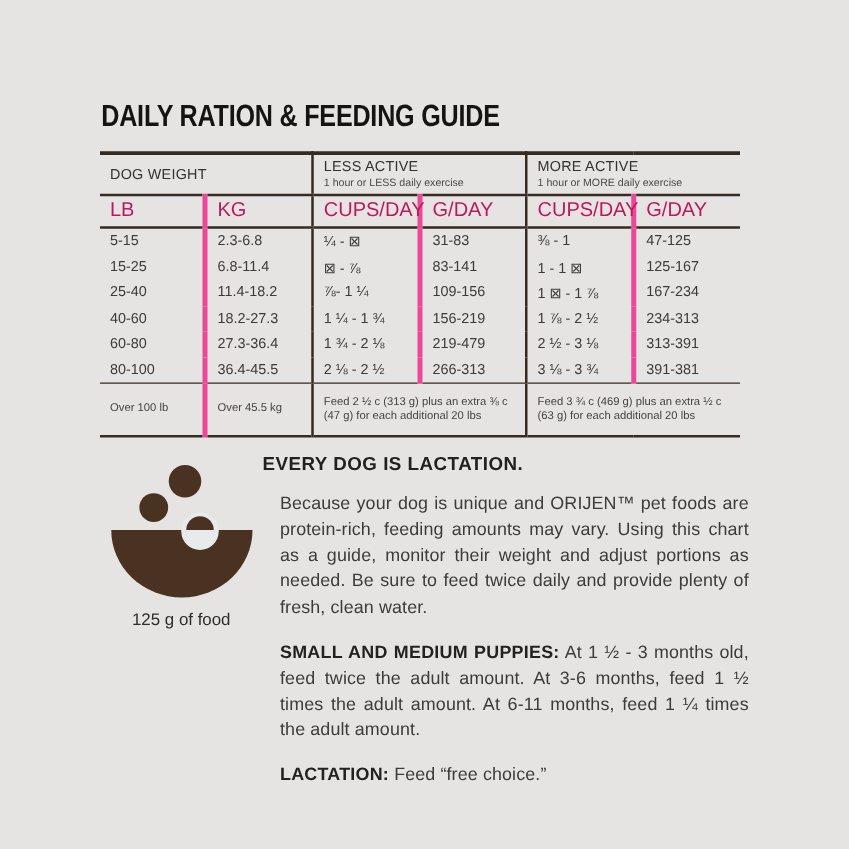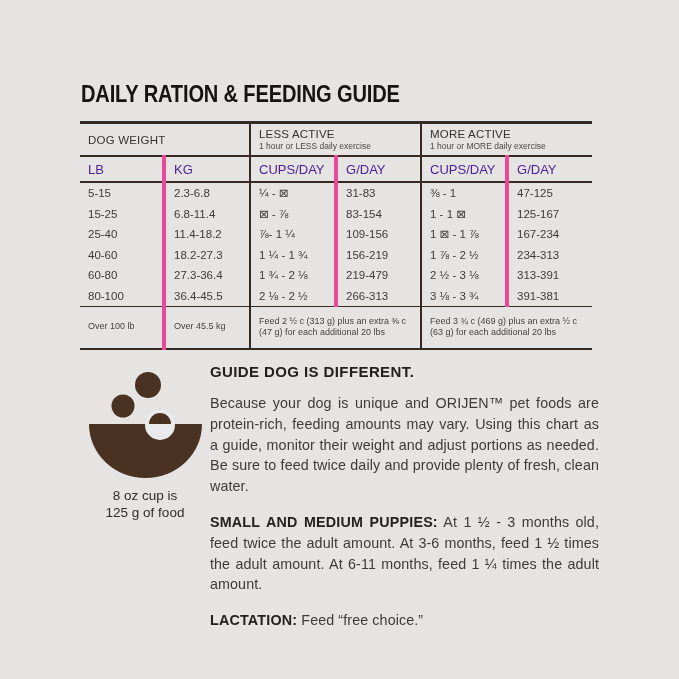--- a/index.html
+++ b/index.html
@@ -35,21 +35,21 @@
     padding:0 0 0 8px;font-weight:normal;
   }
   tr.group-row th{
     border-bottom:2px solid #362a22;
     height:31px;vertical-align:middle;
   }
   .group-label{font-size:11.5px;color:#33322f;letter-spacing:0.2px;}
   .group-sub{font-size:8.5px;color:#4a4947;margin-top:1px;}
   tr.colhead-row th{
     border-bottom:2px solid #362a22;
-    height:24px;font-size:13px;color:#4c1d95;
+    height:24px;font-size:16px;color:#be185d;
   }
   tr.data-row td{height:20.5px;font-size:11.5px;}
   tr.over-row td{
     border-top:1px solid #362a22;
     font-size:9px;line-height:11.5px;
     padding-top:5px;padding-bottom:6px;padding-right:8px;
     vertical-align:middle;height:30px;color:#45433f;
   }
   .sep-l{border-left:2px solid #362a22;}
   .thin-l{border-left:4px solid #ec4899;}
@@ -62,21 +62,21 @@
   }
 
   
   .text-col{position:absolute;left:210px;top:363px;width:389px;}
   .every-heading{
     font-size:15px;font-weight:bold;color:#222120;
     letter-spacing:0.4px;margin:0 0 13px 0;
   }
   .body-par{
     font-size:14.3px;line-height:20.8px;color:#3c3b3a;
-    text-align:justify;margin:0 0 15px 0;letter-spacing:0.1px;
+    text-align:justify;margin:0 0 15px 14px;letter-spacing:0.1px;
   }
   .body-par b{color:#232221;letter-spacing:0.2px;}
   .single-par{margin-bottom:10px;}
 </style>
 </head>
 <body>
 
 <div class="canvas">
 
   <div class="title">DAILY RATION &amp; FEEDING GUIDE</div>
@@ -118,21 +118,21 @@
       <td class="thin-l">2.3-6.8</td>
       <td class="sep-l">¼ - ⊠</td>
       <td class="thin-l">31-83</td>
       <td class="sep-l">⅜ - 1</td>
       <td class="thin-l">47-125</td>
     </tr>
     <tr class="data-row">
       <td>15-25</td>
       <td class="thin-l">6.8-11.4</td>
       <td class="sep-l">⊠ - ⅞</td>
-      <td class="thin-l">83-154</td>
+      <td class="thin-l">83-141</td>
       <td class="sep-l">1 - 1 ⊠</td>
       <td class="thin-l">125-167</td>
     </tr>
     <tr class="data-row">
       <td>25-40</td>
       <td class="thin-l">11.4-18.2</td>
       <td class="sep-l">⅞- 1 ¼</td>
       <td class="thin-l">109-156</td>
       <td class="sep-l">1 ⊠ - 1 ⅞</td>
       <td class="thin-l">167-234</td>
@@ -173,25 +173,24 @@
 
   <div class="bowl-wrap">
     <svg width="117" height="118" viewBox="0 0 117 118" aria-hidden="true">
       <circle cx="61" cy="21" r="13" fill="#4a3223"></circle>
       <circle cx="36" cy="42" r="11.5" fill="#4a3223"></circle>
       <path d="M 2 60 A 56.5 54 0 0 0 115 60 Z" fill="#4a3223"></path>
       <circle cx="73" cy="61" r="15" fill="#e9eaeb"></circle>
       <path d="M 62 60 A 11 11 0 0 1 84 60 Z" fill="#4a3223"></path>
     </svg>
     <div class="cup-caption">
-      <div>8 oz cup is</div>
       <div>125 g of food</div>
     </div>
   </div>
 
   <div class="text-col">
-    <div class="every-heading">GUIDE DOG IS DIFFERENT.</div>
+    <div class="every-heading">EVERY DOG IS LACTATION.</div>
     <p class="body-par">Because your dog is unique and ORIJEN™ pet foods are protein-rich, feeding amounts may vary. Using this chart as a guide, monitor their weight and adjust portions as needed. Be sure to feed twice daily and provide plenty of fresh, clean water.</p>
     <p class="body-par"><b>SMALL AND MEDIUM PUPPIES:</b><span> At 1 ½ - 3 months old, feed twice the adult amount. At 3-6 months, feed 1 ½ times the adult amount. At 6-11 months, feed 1 ¼ times the adult amount.</span></p>
     <p class="body-par single-par"><b>LACTATION:</b><span> Feed “free choice.”</span></p>
   </div>
 
 </div>
 
 </body></html>

